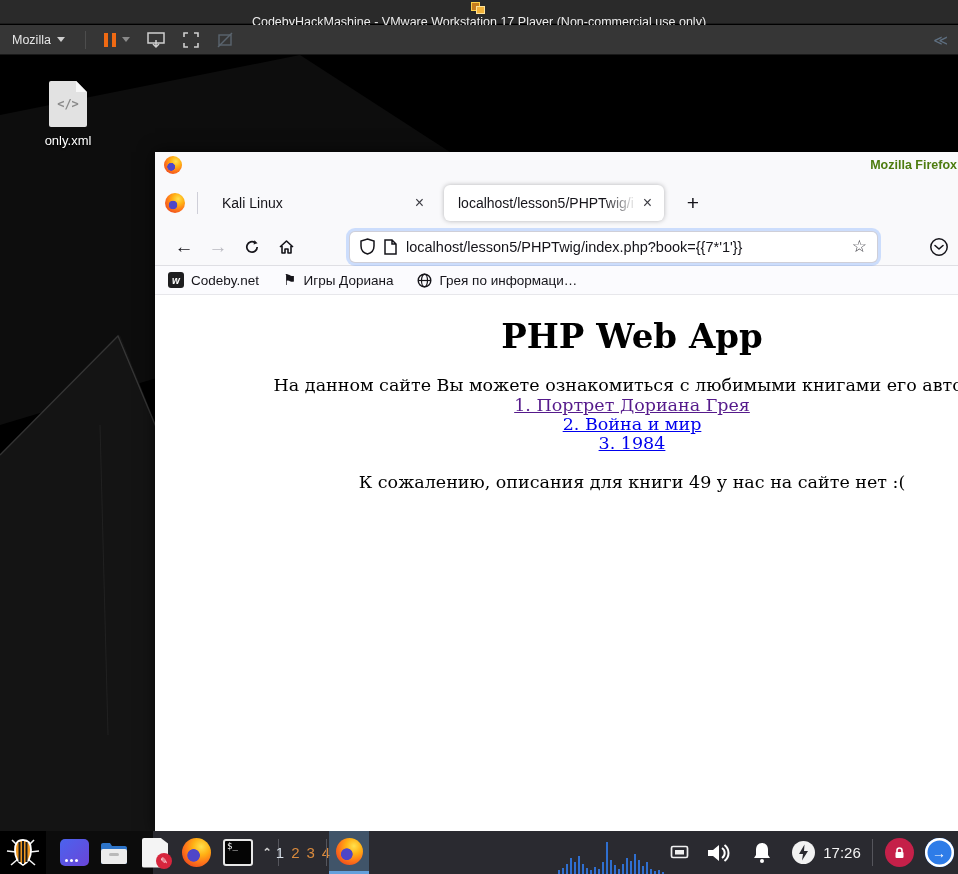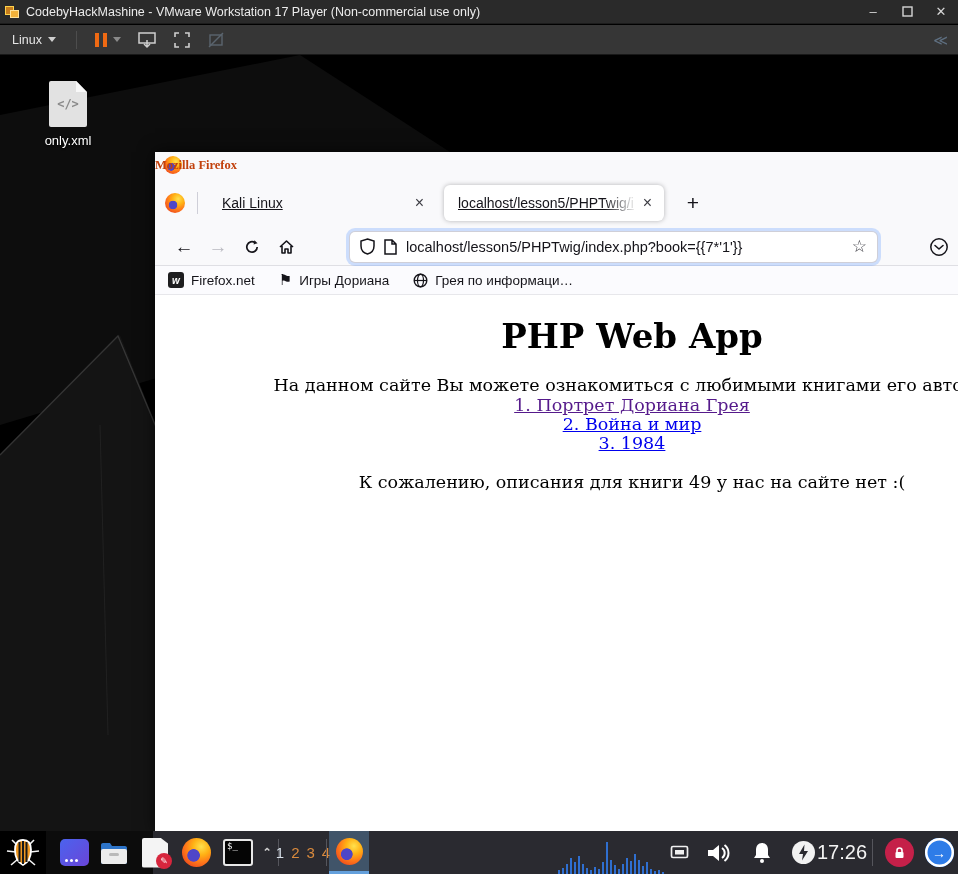--- a/index.html
+++ b/index.html
@@ -1,20 +1,20 @@
 <!DOCTYPE html>
 <html style="--accent-blue: #2e7ce8; --link-unvisited: #0000ee; --link-visited: #551a8b; --vmware-pause-orange: #f06a13; --lock-red: #c52049; --workspace-orange: #d98a3d; --task-active-underline: #64a0dc;"><head>
 <meta charset="utf-8">
 <style>
   * { margin:0; padding:0; box-sizing:border-box; }
   html,body { width:958px; height:874px; overflow:hidden; background:#000; font-family:"Liberation Sans",sans-serif; }
   body { position:relative; }
 
   
-  .vm-titlebar { position:absolute; top:0; left:0; width:958px; height:24px; background:#2a2a2a; display:flex; align-items:center; color:#ececec; font-size:12.5px; border-bottom:1px solid #1c1c1c; }
+  .vm-titlebar { position:absolute; top:0; left:0; width:958px; height:24px; background:#2a2a2a; display:flex; align-items:center; color:#ececec; font-size:12.5px; border-bottom:1px solid #1c1c1c;flex-direction:column; }
   .vm-logo { width:15px; height:15px; margin:0 6px 0 5px; position:relative; flex:0 0 auto; }
   .vm-logo i { position:absolute; display:block; }
   .vm-logo .sq1 { left:0; top:2px; width:9px; height:9px; background:#c77d1d; border:1px solid #ffd24a; }
   .vm-logo .sq2 { left:5px; top:6px; width:9px; height:8px; background:#f2b23a; border:1px solid #ffe39a; }
   .vm-title { white-space:nowrap; }
   .vm-controls { margin-left:auto; display:flex; height:100%; }
   .vm-ctl { width:34px; height:100%; display:flex; align-items:center; justify-content:center; color:#d6d6d6; font-size:13px; cursor:default; }
   .vm-ctl svg { display:block; }
 
   
@@ -34,32 +34,32 @@
   .desktop-icon { position:absolute; left:28px; top:26px; width:80px; text-align:center; cursor:default; }
   .desktop-icon .file { margin:0 auto; width:38px; height:46px; position:relative; background:#e2e2e2; border-radius:2px; clip-path:polygon(0 0, 72% 0, 100% 24%, 100% 100%, 0 100%); }
   .desktop-icon .file .fold { position:absolute; right:0; top:0; width:11px; height:11px; background:#f8f8f8; clip-path:polygon(0 0, 100% 100%, 0 100%); box-shadow:-1px 1px 2px rgba(0,0,0,.25); }
   .desktop-icon .file .glyph { position:absolute; left:0; right:0; top:16px; color:#8a8a8a; font-size:12px; font-weight:bold; font-family:"DejaVu Sans Mono",monospace; }
   .desktop-icon .label { margin-top:6px; color:#fff; font-size:13px; text-shadow:0 1px 2px #000; }
 
   
   .ff-window { position:absolute; left:155px; top:152px; width:954px; height:679px; background:#fff; box-shadow:0 0 16px rgba(0,0,0,.65); }
   .ff-titlebar { position:relative; height:26px; background:#f9f9fb; display:flex; align-items:center; }
   .ff-titlebar .ff-logo { margin-left:9px; }
-  .ff-title { position:absolute; left:0; right:152px; text-align:left; font-weight:bold; font-size:12.5px; color:#c2410c;font-family:Liberation Serif, serif; }
+  .ff-title { position:absolute; left:0; right:152px; text-align:right; font-weight:bold; font-size:12.5px; color:#4d7c0f; }
   .ff-logo { display:inline-block; border-radius:50%; background:
       radial-gradient(circle at 40% 60%, #4f46c8 0 24%, rgba(0,0,0,0) 27%),
       radial-gradient(circle at 66% 30%, #ffe14d 0%, #ffb114 30%, #ff7a1a 55%, #ef4f1d 80%, #d83a16 100%);
     width:18px; height:18px; flex:0 0 auto; }
 
   .ff-tabbar { height:50px; background:#f9f9fb; display:flex; align-items:center; padding:0 10px; }
   .tab-sep { width:1px; height:22px; background:#cfcfd8; margin:0 10px 0 12px; }
   .tab { display:flex; align-items:center; height:36px; padding:0 10px 0 14px; border-radius:6px; font-size:14px; color:#15141a; }
   .tab.inactive { width:228px; }
   .tab.active { width:220px; background:#fff; box-shadow:0 0 5px rgba(0,0,0,.28); }
-  .tab-label { flex:1; white-space:nowrap; overflow:hidden; -webkit-mask-image:linear-gradient(90deg,#000 82%,transparent); mask-image:linear-gradient(90deg,#000 82%,transparent);text-decoration:underline; }
+  .tab-label { flex:1; white-space:nowrap; overflow:hidden; -webkit-mask-image:linear-gradient(90deg,#000 82%,transparent); mask-image:linear-gradient(90deg,#000 82%,transparent); }
   .tab-close { color:#3d3d44; font-size:16px; padding:0 2px; margin-left:4px; line-height:1; }
   .new-tab { margin-left:14px; font-size:21px; color:#15141a; width:30px; height:30px; display:flex; align-items:center; justify-content:center; border-radius:4px; }
 
   .ff-navbar { height:38px; background:#f9f9fb; border-bottom:1px solid #dfdfe4; display:flex; align-items:center; padding:0 12px; }
   .nav-btn { width:34px; height:30px; display:flex; align-items:center; justify-content:center; border-radius:4px; color:#15141a; font-size:19px; }
   .nav-btn.disabled { color:#b9b9c0; }
   .urlbar { margin-left:47px; width:527px; height:30px; background:#fff; border-radius:5px; display:flex; align-items:center; padding:0 10px; box-shadow:0 0 0 1px #cfcfd8, 0 0 0 4px rgba(120,170,255,.35); }
   .urlbar .icn { display:flex; align-items:center; margin-right:9px; }
   .url-text { font-size:14.5px; color:#15141a; white-space:nowrap; overflow:hidden; flex:1; }
   .star { font-size:17px; color:#3d3d44; margin-left:8px; }
@@ -78,21 +78,21 @@
   .page-links a.unvisited { color:var(--link-unvisited); }
   .page-msg { margin-top:19px; font-size:17.5px; }
 
   
   .taskbar { position:absolute; left:0; top:831px; width:958px; height:43px; background:linear-gradient(90deg,#0c0c0c 0,#0c0c0c 153px,#2a2a30 153px,#2a2a30 100%); }
   .tb { position:absolute; top:0; height:43px; display:flex; align-items:center; justify-content:center; }
   .tb-sep { position:absolute; top:8px; width:1px; height:27px; background:#55555c; }
   .ws-num { font-size:15px; margin:0 3.5px; color:var(--workspace-orange); }
   .ws-num.current { color:#d7dfe8; }
   .task-btn { background:rgba(92,136,176,.45); border-bottom:3px solid var(--task-active-underline); }
-  .clock { color:#f3f3f3; font-size:20px; }
+  .clock { color:#f3f3f3; font-size:15px; }
   .circle-badge { border-radius:50%; display:flex; align-items:center; justify-content:center; }
   .lock-badge { width:29px; height:29px; background:var(--lock-red); }
   .logout-badge { width:29px; height:29px; background:var(--accent-blue); box-shadow:inset 0 0 0 2.5px #fff, inset 0 0 0 5px var(--accent-blue); color:#fff; font-size:14px; font-weight:bold; }
   .term-icon { width:30px; height:27px; background:#050505; border:2px solid #e8e8e8; border-radius:3px; color:#fff; font-size:9px; font-family:"DejaVu Sans Mono",monospace; padding:1px 2px; text-align:left; line-height:1; }
   .chevron-up { color:#cfcfcf; font-size:11px; font-weight:bold; }
   .appgrid-icon { width:29px; height:27px; border-radius:5px; background:linear-gradient(135deg,#4b63ee 0%,#6a45d8 100%); position:relative; }
   .appgrid-icon i { position:absolute; left:5px; bottom:4px; width:3px; height:3px; border-radius:50%; background:#fff; box-shadow:5px 0 0 #fff, 10px 0 0 #fff; }
   .editor-icon { width:26px; height:30px; background:#f4f4f4; border-radius:2px; position:relative; clip-path:polygon(0 0, 70% 0, 100% 20%, 100% 100%, 0 100%); }
   .editor-badge { position:absolute; right:-5px; bottom:-3px; width:16px; height:16px; border-radius:50%; background:#d7263d; color:#fff; font-size:9px; display:flex; align-items:center; justify-content:center; }
 </style>
@@ -111,21 +111,21 @@
       <svg width="11" height="11">
           <rect x="1" y="1" width="9" height="9" fill="none" stroke="#d6d6d6" stroke-width="1.4"></rect>
         </svg>
     </span>
     <span class="vm-ctl">✕</span>
   </div>
 </div>
 
 <div class="vm-toolbar">
   <div class="vm-player">
-    <span>Linux</span>
+    <span>Mozilla</span>
     <span class="caret-down"></span>
   </div>
   <div class="vm-sep"></div>
   <div class="vm-tool">
     <span class="pause-bars">
         <i></i>
         <i></i>
       </span>
     <span class="caret-down dim"></span>
   </div>
@@ -216,21 +216,21 @@
         <svg width="20" height="20">
           <circle cx="10" cy="10" r="8.2" fill="none" stroke="#15141a" stroke-width="1.5"></circle>
           <path d="M6 8.5 L10 12 L14 8.5" fill="none" stroke="#15141a" stroke-width="1.6" stroke-linecap="round" stroke-linejoin="round"></path>
         </svg>
       </span>
     </div>
 
     <div class="ff-bookmarks">
       <div class="bm-item">
         <span class="codeby-badge">w</span>
-        <span>Firefox.net</span>
+        <span>Codeby.net</span>
       </div>
       <div class="bm-item">
         <span class="flag-glyph">⚑</span>
         <span>Игры Дориана</span>
       </div>
       <div class="bm-item">
         <svg width="15" height="15">
           <circle cx="7.5" cy="7.5" r="6.3" fill="none" stroke="#15141a" stroke-width="1.4"></circle>
           <ellipse cx="7.5" cy="7.5" rx="3" ry="6.3" fill="none" stroke="#15141a" stroke-width="1.2"></ellipse>
           <line x1="1.2" y1="7.5" x2="13.8" y2="7.5" stroke="#15141a" stroke-width="1.2"></line>

